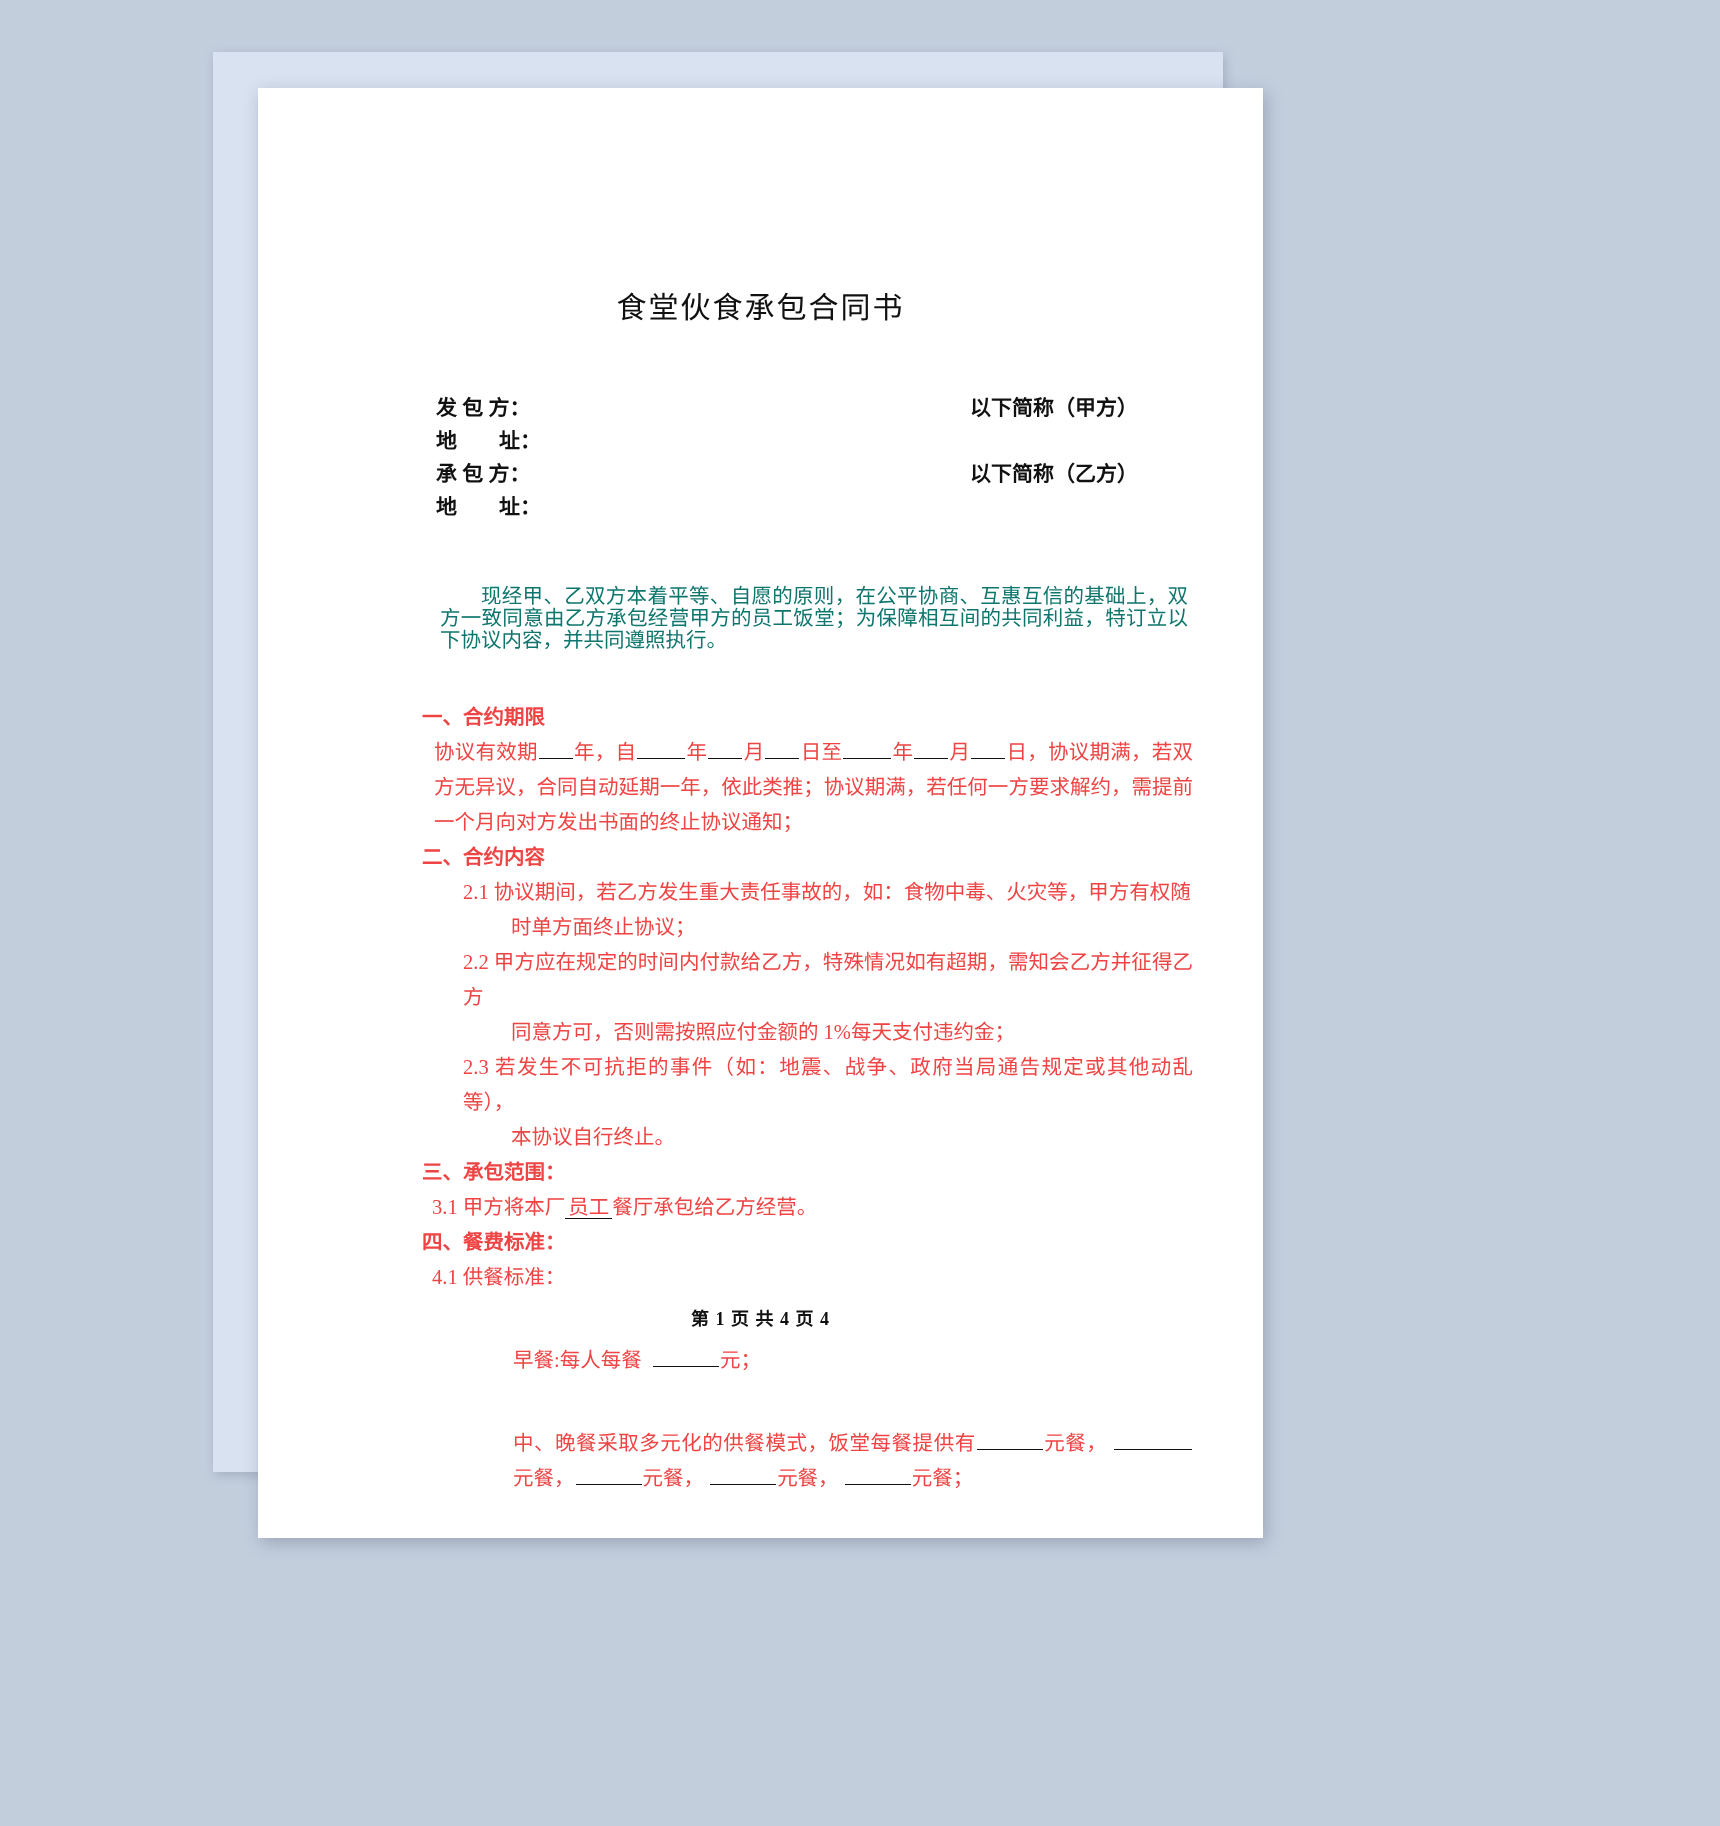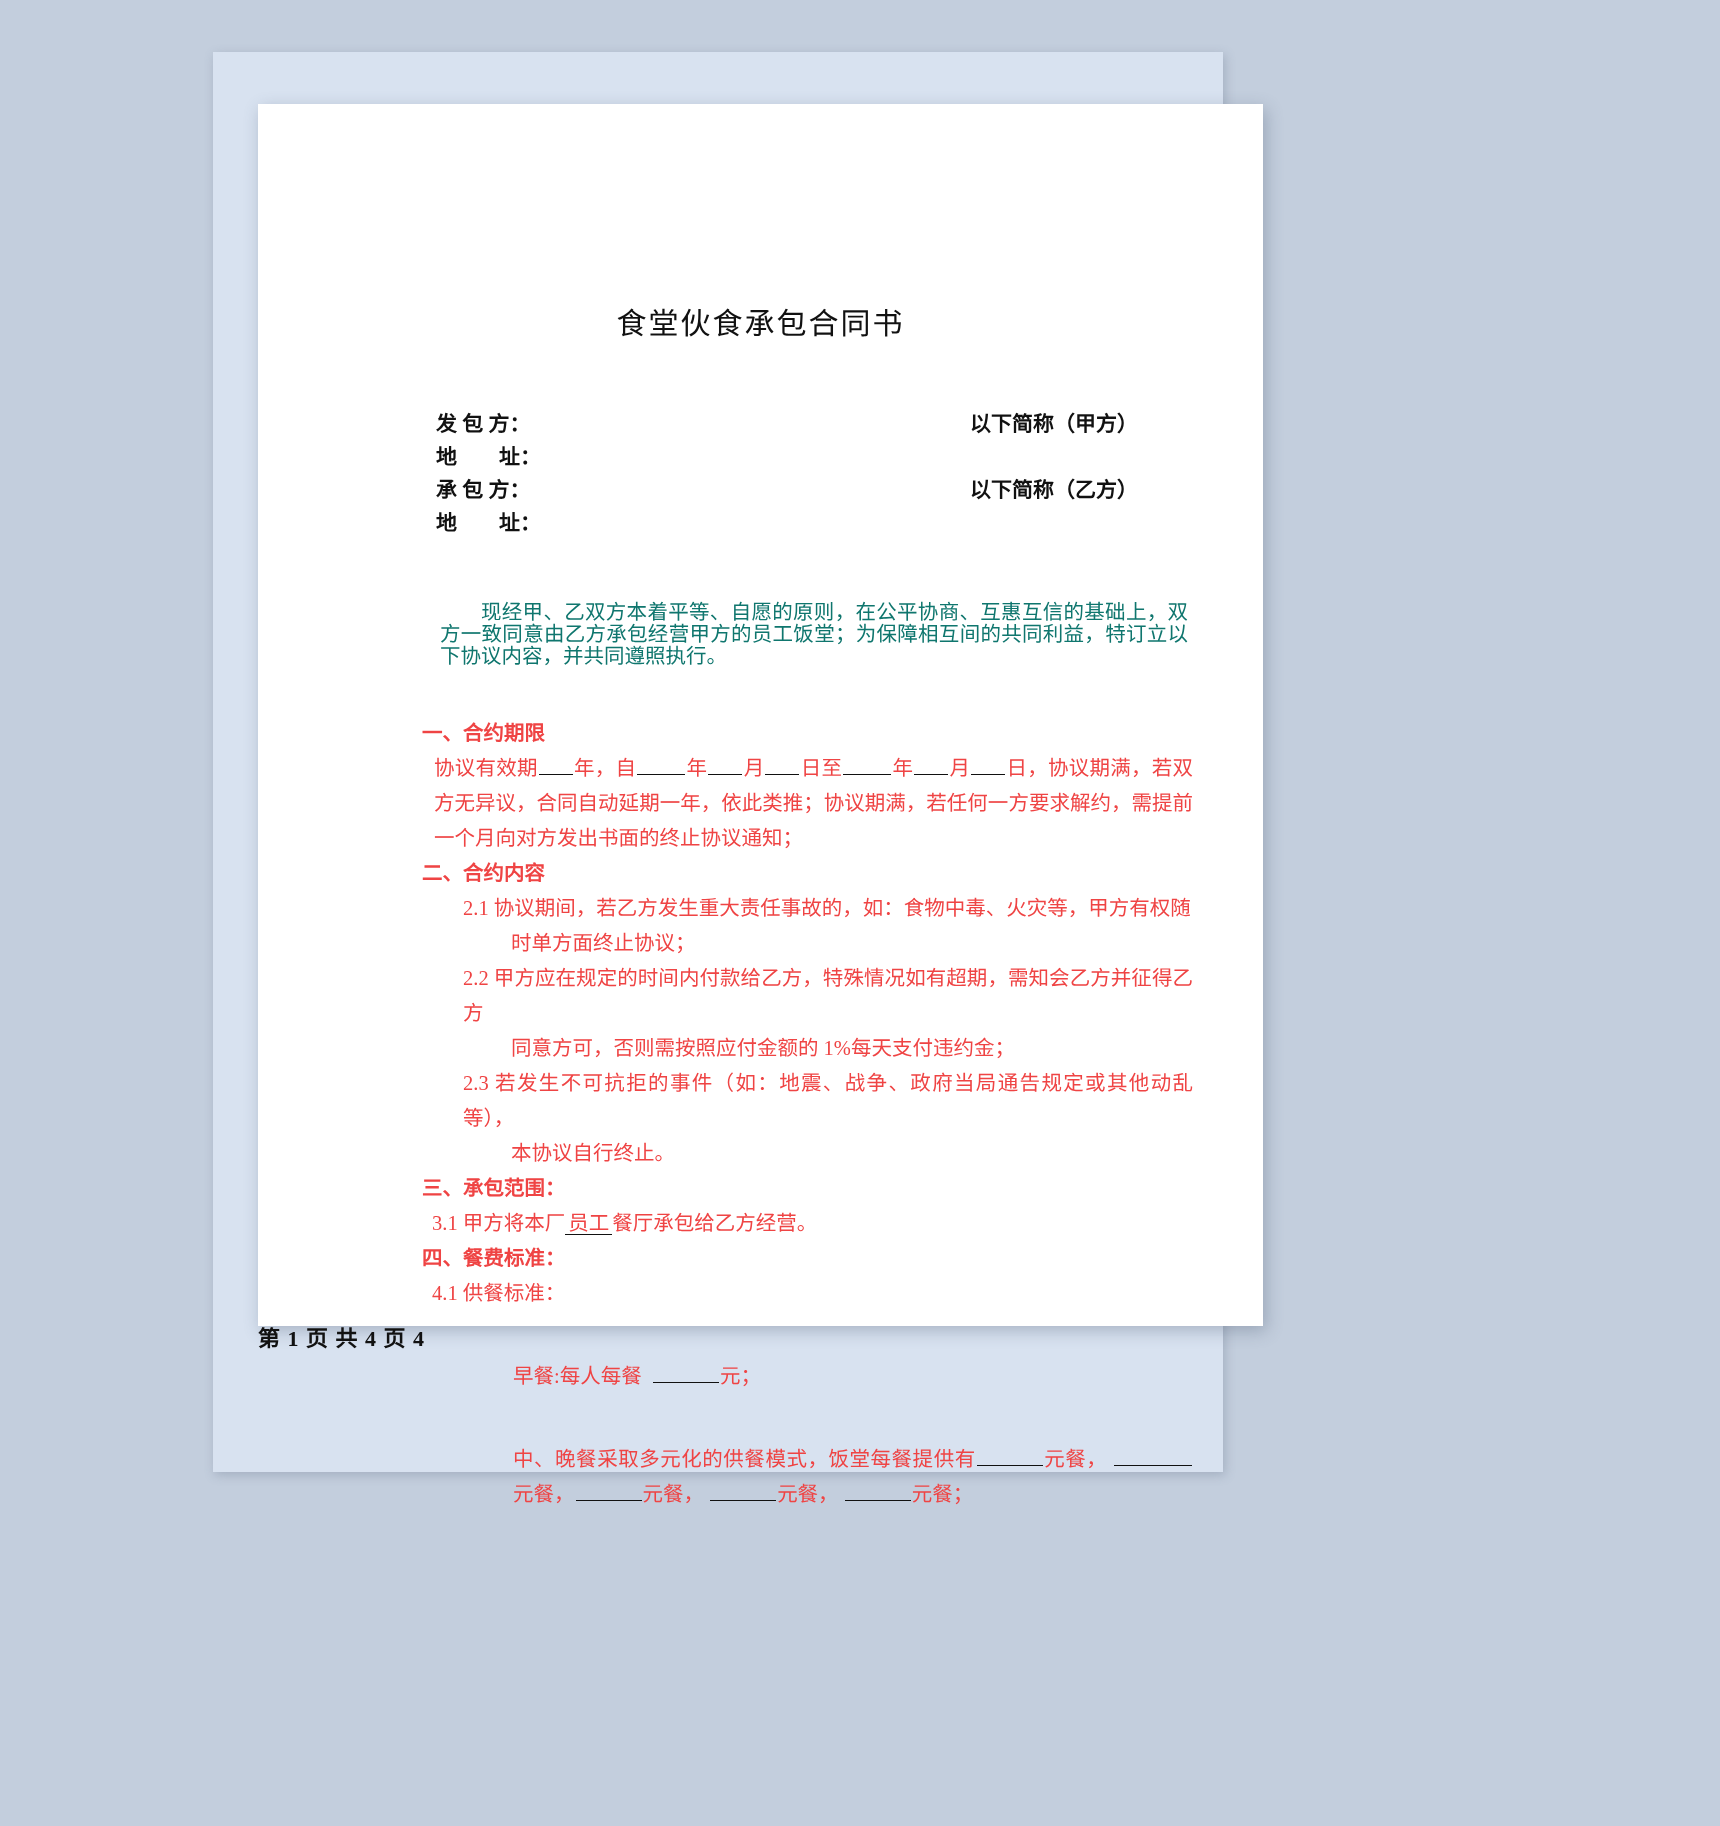--- a/index.html
+++ b/index.html
@@ -28,23 +28,23 @@
     top: 52px;
     width: 1010px;
     height: 1420px;
     background: #d8e2f0;
     box-shadow: 2px 3px 10px rgba(80,95,120,0.28);
   }
 
   .page {
     position: absolute;
     left: 258px;
-    top: 104px;
+    top: 88px;
     width: 1005px;
-    height: 1222px;
+    height: 1450px;
     background: #ffffff;
     box-shadow: 3px 5px 16px rgba(70,85,110,0.33);
     box-sizing: border-box;
     padding: 8px;
   }
 
   .page-inner {
     position: absolute;
     left: 0;
     top: 0;
@@ -153,22 +153,22 @@
   .ul-text {
     border-bottom: 1.4px solid #111;
     padding: 0 3px;
   }
 
   .footer {
     position: absolute;
     left: 0;
     right: 0;
     top: 1216px;
-    text-align: left;
-    font-size: 22px;
+    text-align: center;
+    font-size: 18px;
     font-weight: bold;
     color: #111;
     letter-spacing: 1px;
   }
 </style>
 </head>
 <body>
 
 <div class="stage">
 

